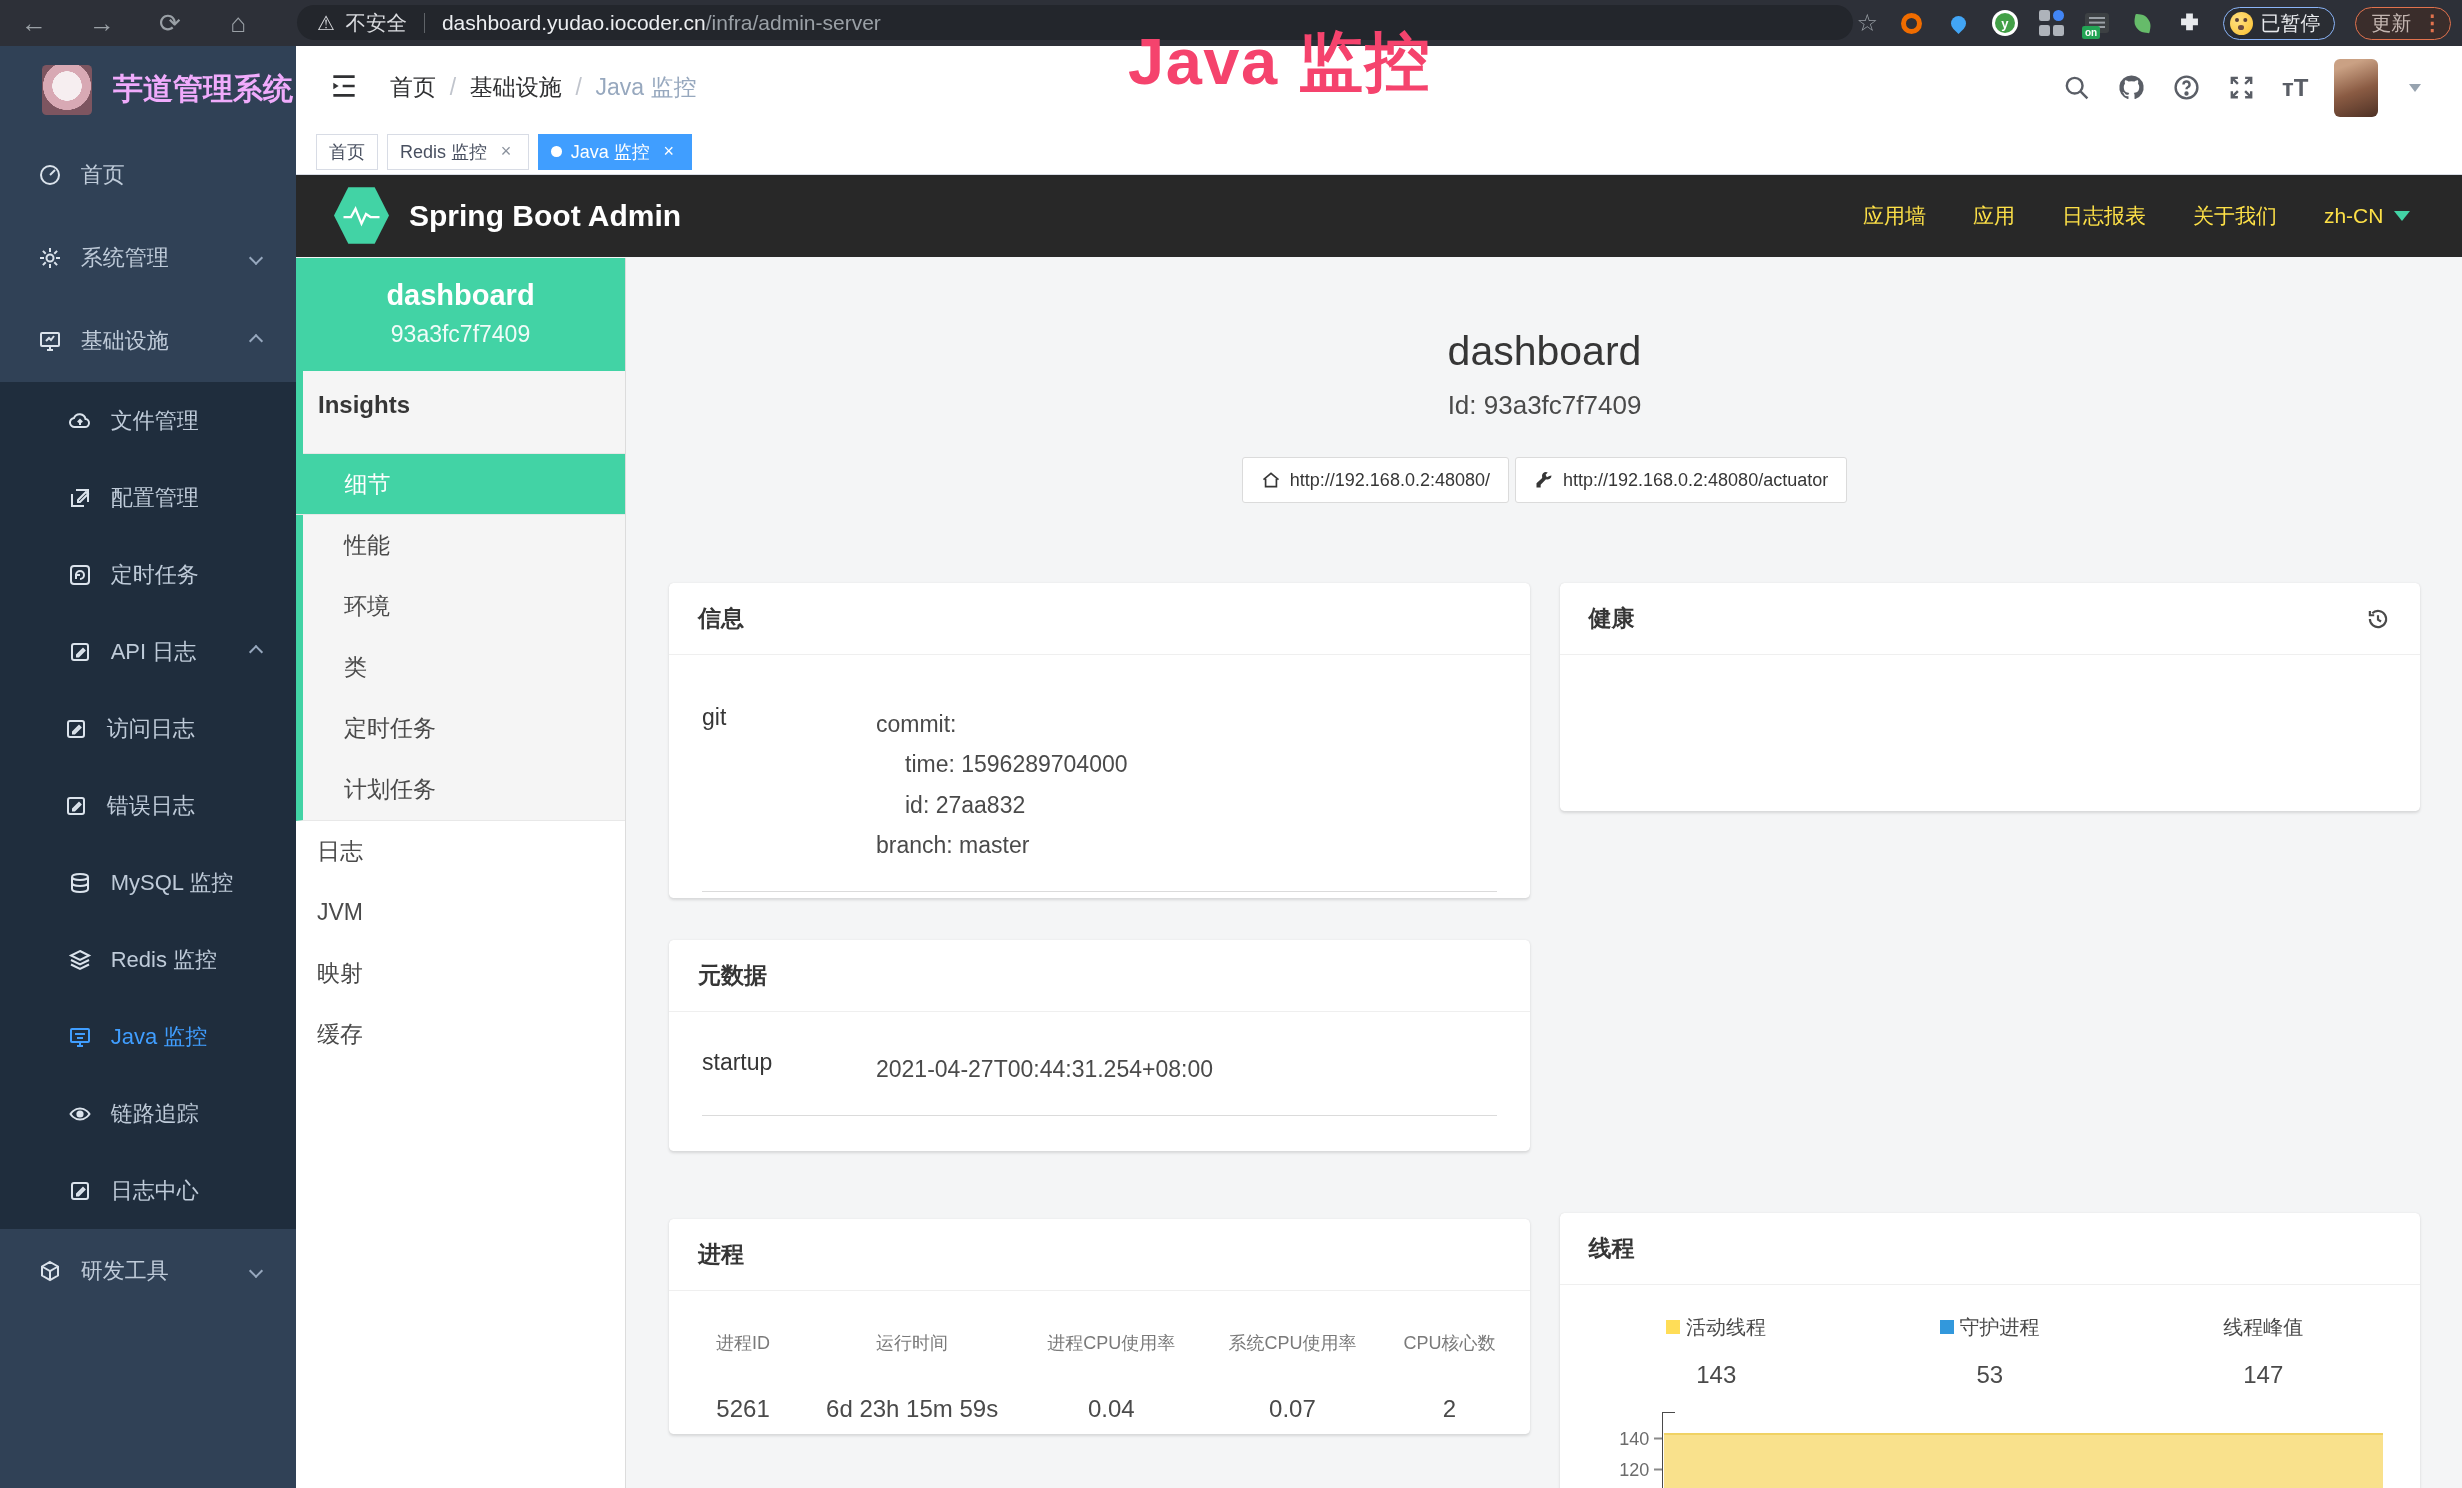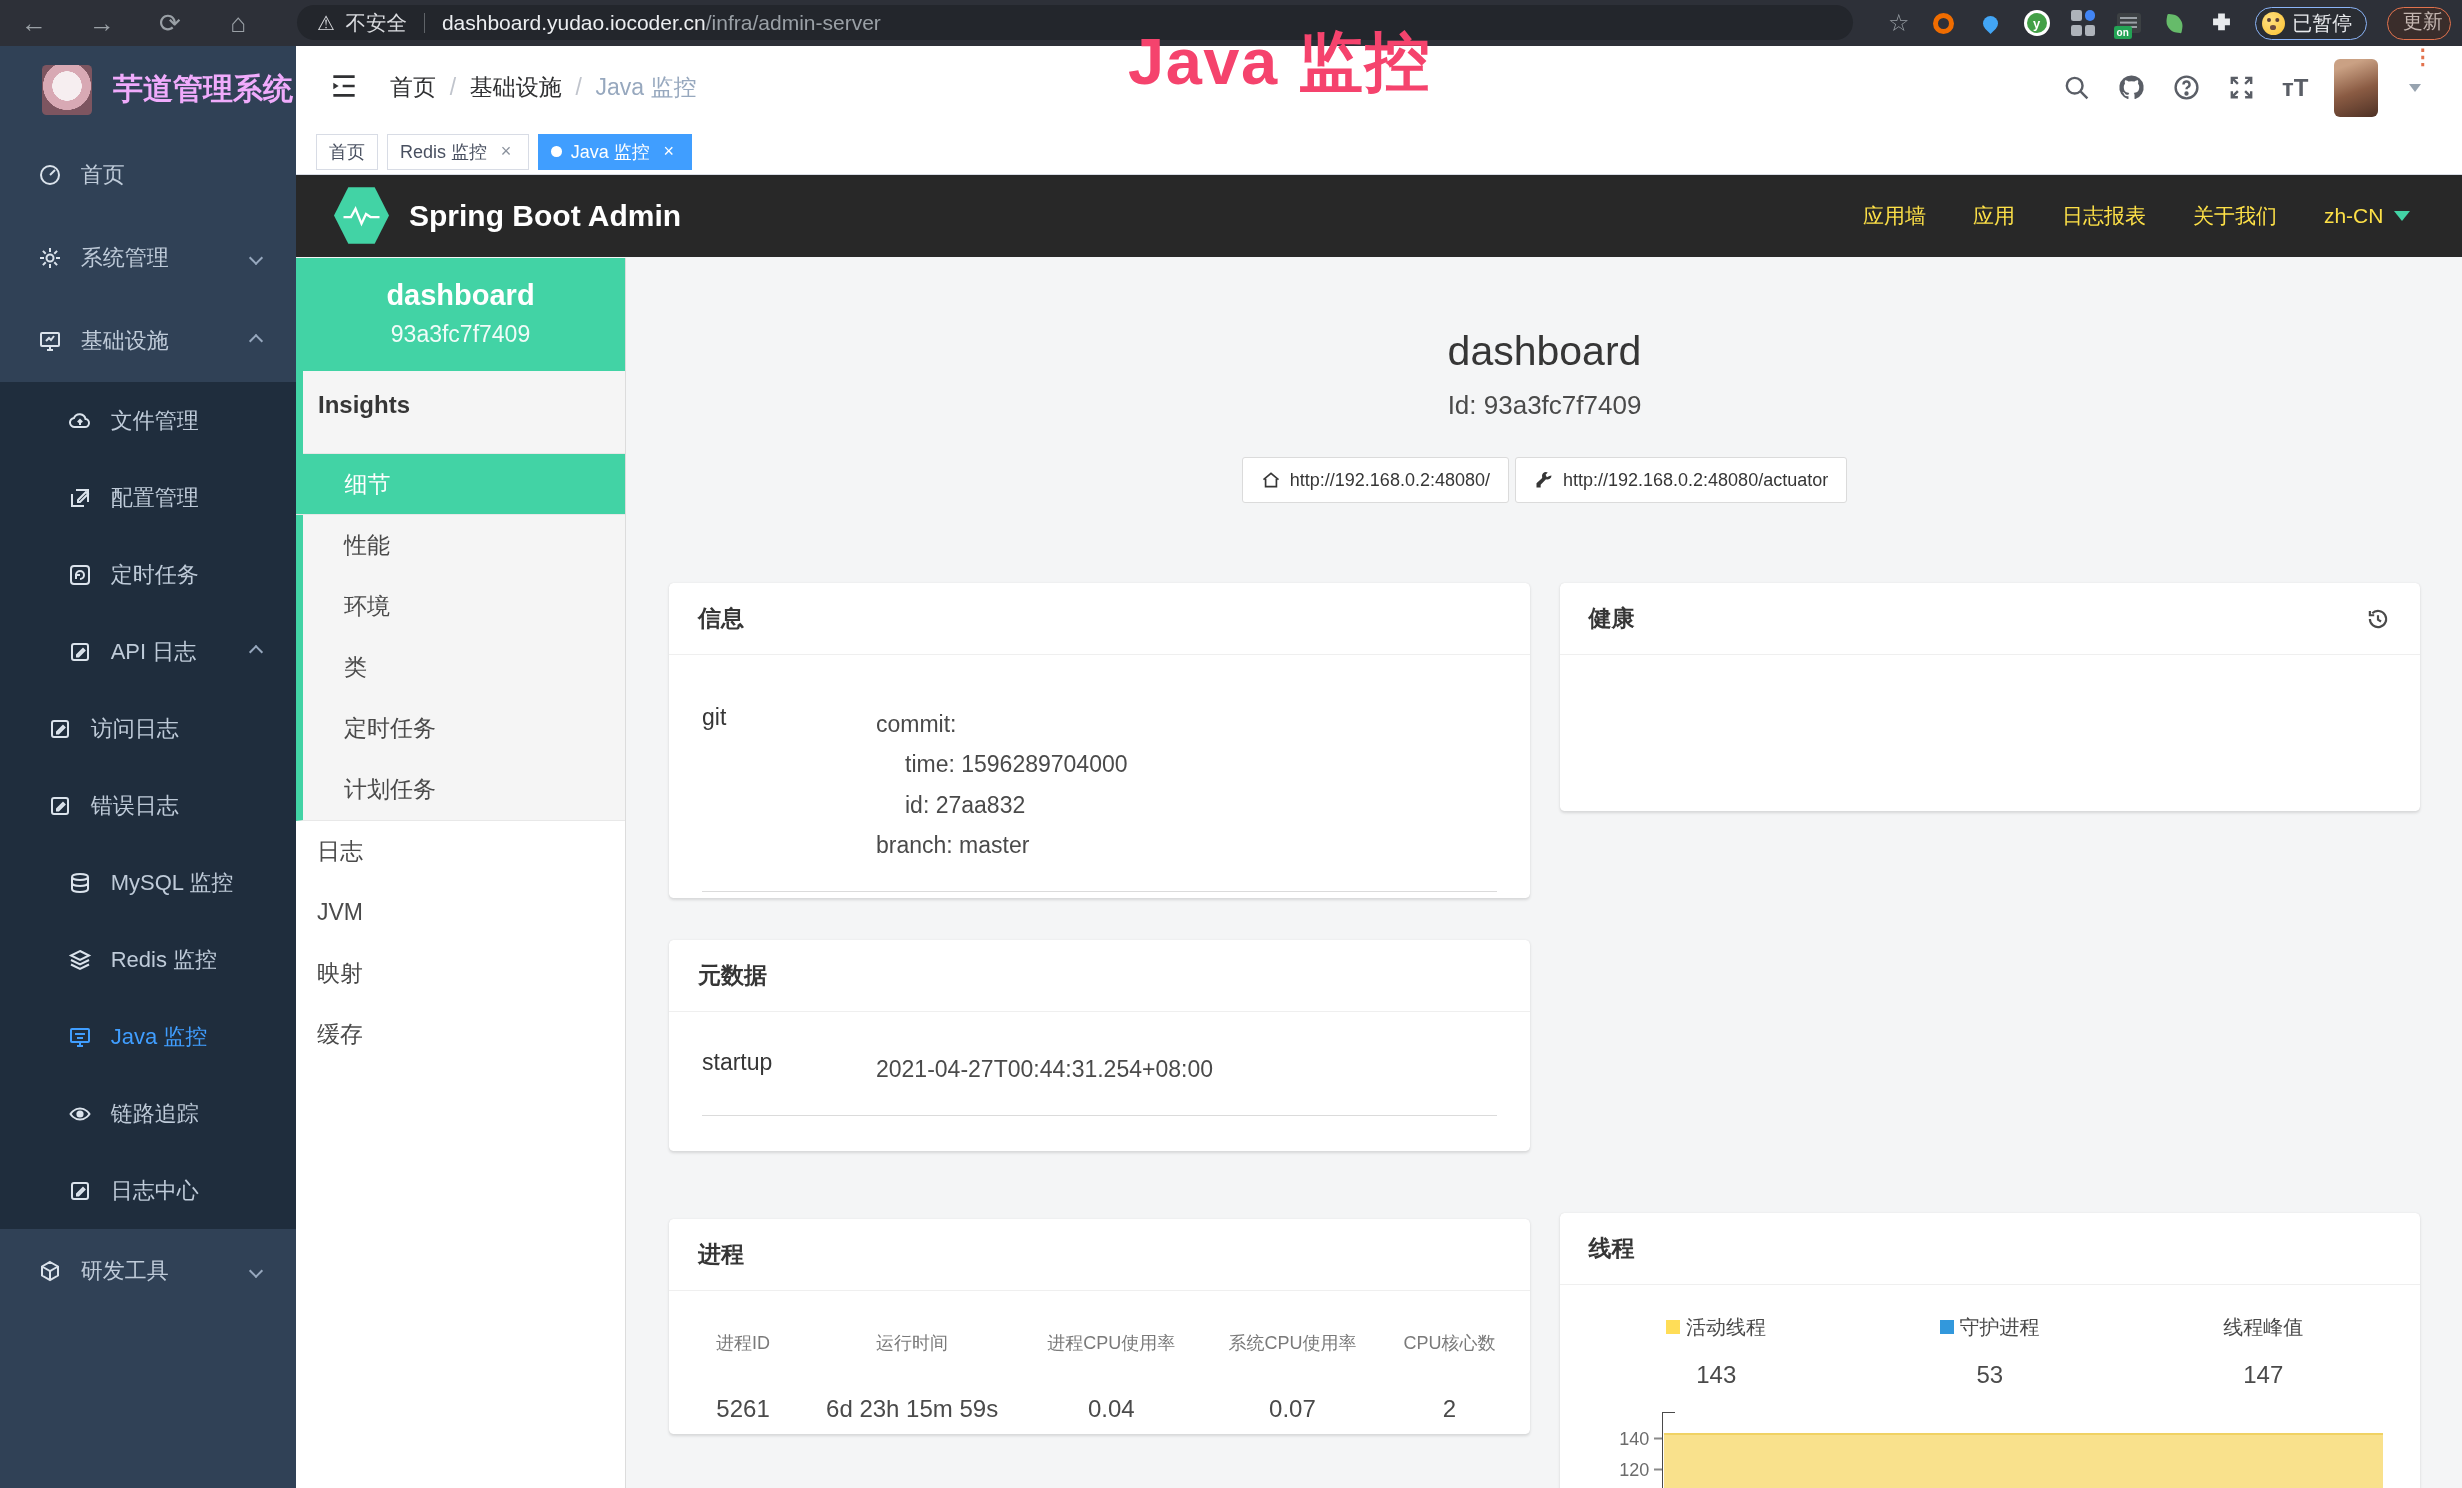--- a/index.html
+++ b/index.html
@@ -27,41 +27,41 @@
   .xi-grid i.dot { background:#4285f4; border-radius:50%; }
   .xi-on { width:24px; height:20px; border-radius:3px; background:#3c4043; position:relative; }
   .xi-on::before { content:''; position:absolute; left:3.8px; top:3.8px; width:16.7px; height:2.3px; background:#9aa0a6; box-shadow:0 4.6px 0 #9aa0a6, 0 9px 0 #9aa0a6; }
   .xi-on b { position:absolute; left:-3px; bottom:-6px; background:#23a455; color:#fff; font-size:10px; padding:0.8px 3px; border-radius:2.3px; font-weight:bold; }
   .xi-leaf { width:16.7px; height:16.7px; background:#66bb6a; border-radius:1.5px 70% 1.5px 70%; transform:rotate(10deg); }
   .paused-pill { height:33px; border:1.5px solid #8ab4f8; border-radius:16.7px; background:#2a2d33; display:flex; align-items:center; padding:0 13.7px 0 6px; gap:7.6px; }
   .emoji-face { width:23px; height:23px; border-radius:50%; background:radial-gradient(circle at 35% 35%, #ffe082, #fbc02d); position:relative; }
   .emoji-face::before { content:''; position:absolute; left:5.3px; top:6.8px; width:3.8px; height:3.8px; border-radius:50%; background:#5d4037; box-shadow:8.3px 0 0 #5d4037; }
   .emoji-face::after { content:''; position:absolute; left:8.3px; top:13.7px; width:6px; height:4.6px; border-radius:50%; background:#6d4c41; }
   .paused-pill span { color:#e8eaed; font-size:20px; }
-  .update-pill { height:33px; border:1.5px solid #e2724d; border-radius:16.7px; background:#3a2d2b; display:flex; align-items:center; padding:0 7.6px 0 15px; gap:10.6px;flex-direction:column; }
+  .update-pill { height:33px; border:1.5px solid #e2724d; border-radius:16.7px; background:#3a2d2b; display:flex; align-items:center; padding:0 7.6px 0 15px; gap:10.6px; }
   .update-pill span { color:#c4b6b1; font-size:20px; }
   .update-pill .kebab { color:#e2724d; font-size:21px; font-weight:bold; letter-spacing:0; }
 
   
   .annotation { position:absolute; left:1128px; top:18px; z-index:99; font-size:65px; font-weight:600; color:#f5436d; letter-spacing:1.5px; }
 
   
   .app-sidebar { position:absolute; left:0; top:46px; width:296px; height:1443px; background:#304156; z-index:10; }
   .logo-row { height:87px; display:flex; align-items:center; padding-left:42px; }
   .logo-img { width:50px; height:50px; border-radius:4.6px; background:radial-gradient(circle at 50% 42%, #f6eef0 0 38%, #d8a9b4 39% 62%, #7d5560 63% 100%); }
   .logo-title { color:#f0abfc; font-size:30px; font-weight:bold; margin-left:21px; }
   .menu-item { height:83px; display:flex; align-items:center; padding-left:32px; color:#bfcbd9; font-size:22px; cursor:pointer; }
   .menu-item .micon { width:35px; margin-right:13.7px; display:flex; justify-content:center; color:#dbe3ec; flex:none; }
   .menu-item svg { width:24px; height:24px; }
   .chev { width:10px; height:10px; border-right:2.3px solid #97a8be; border-bottom:2.3px solid #97a8be; margin-left:auto; margin-right:35px; flex:none; }
   .chev.down { transform:rotate(45deg); }
   .chev.up { transform:rotate(-135deg); }
   .submenu { background:#1f2d3d; }
   .submenu .menu-item { height:77px; padding-left:62px; }
-  .submenu .menu-item.nested { padding-left:42px; }
+  .submenu .menu-item.nested { padding-left:58px; }
   .menu-item.active { color:#409EFF; }
   .menu-item.active .micon { color:#409EFF; }
 
   
   .app-header { position:absolute; left:296px; top:46px; width:2167px; height:83px; background:#fff; z-index:5; display:flex; align-items:center; }
   .hamburger { margin-left:32px; color:#303133; }
   .hamburger svg { width:32px; height:32px; }
   .breadcrumb { display:flex; align-items:center; margin-left:30px; font-size:23px; }
   .crumb { color:#303133; }
   .crumb-sep { color:#c0c4cc; margin:0 13.7px; }

